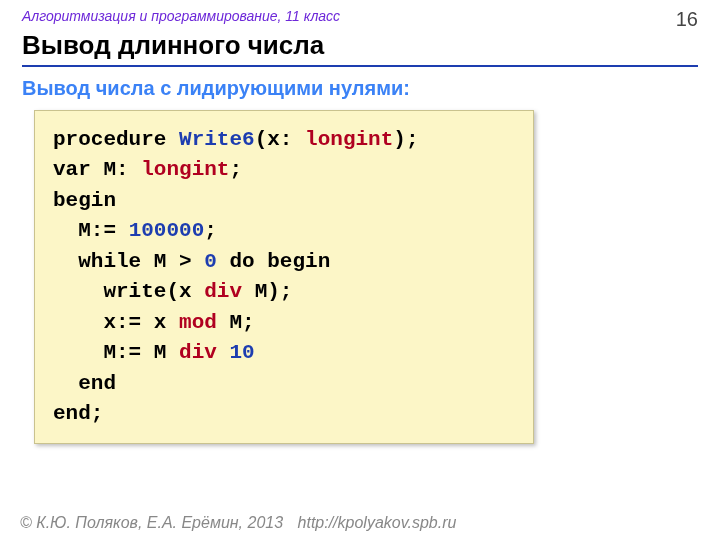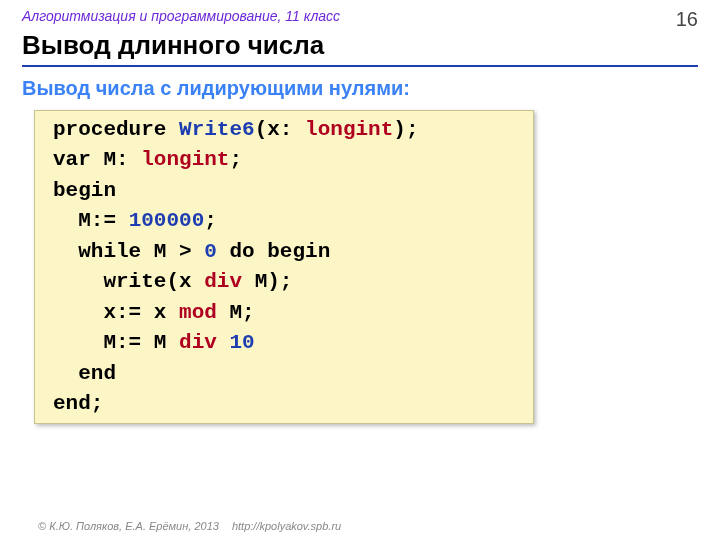--- a/index.html
+++ b/index.html
@@ -42,38 +42,38 @@
     color: #3b82f6;
     font-size: 20px;
     font-weight: bold;
     margin-top: 10px;
     margin-bottom: 10px;
   }
   .code-box {
     background: #fcf6c7;
     border: 1px solid #c9c28e;
     box-shadow: 2px 2px 4px rgba(0,0,0,0.25);
-    padding: 4px 18px;
+    padding: 14px 18px;
     width: 500px;
     margin-left: 12px;
     font-family: "Courier New", monospace;
     font-size: 21px;
     font-weight: bold;
     line-height: 1.45;
     white-space: pre;
     color: #000;
   }
   .kw-blue { color: #1d3db0; }
   .kw-red  { color: #b00020; }
   .kw-num  { color: #1d3db0; }
   .footer {
     position: absolute;
     bottom: 8px;
-    left: 38px;
-    font-size: 11px;
+    left: 20px;
+    font-size: 16px;
     font-style: italic;
     color: #888;
   }
   .footer .url { margin-left: 10px; }
 </style>
 </head>
 <body>
 
 <div class="slide">
   <div class="header-small">Алгоритмизация и программирование, 11 класс</div>

